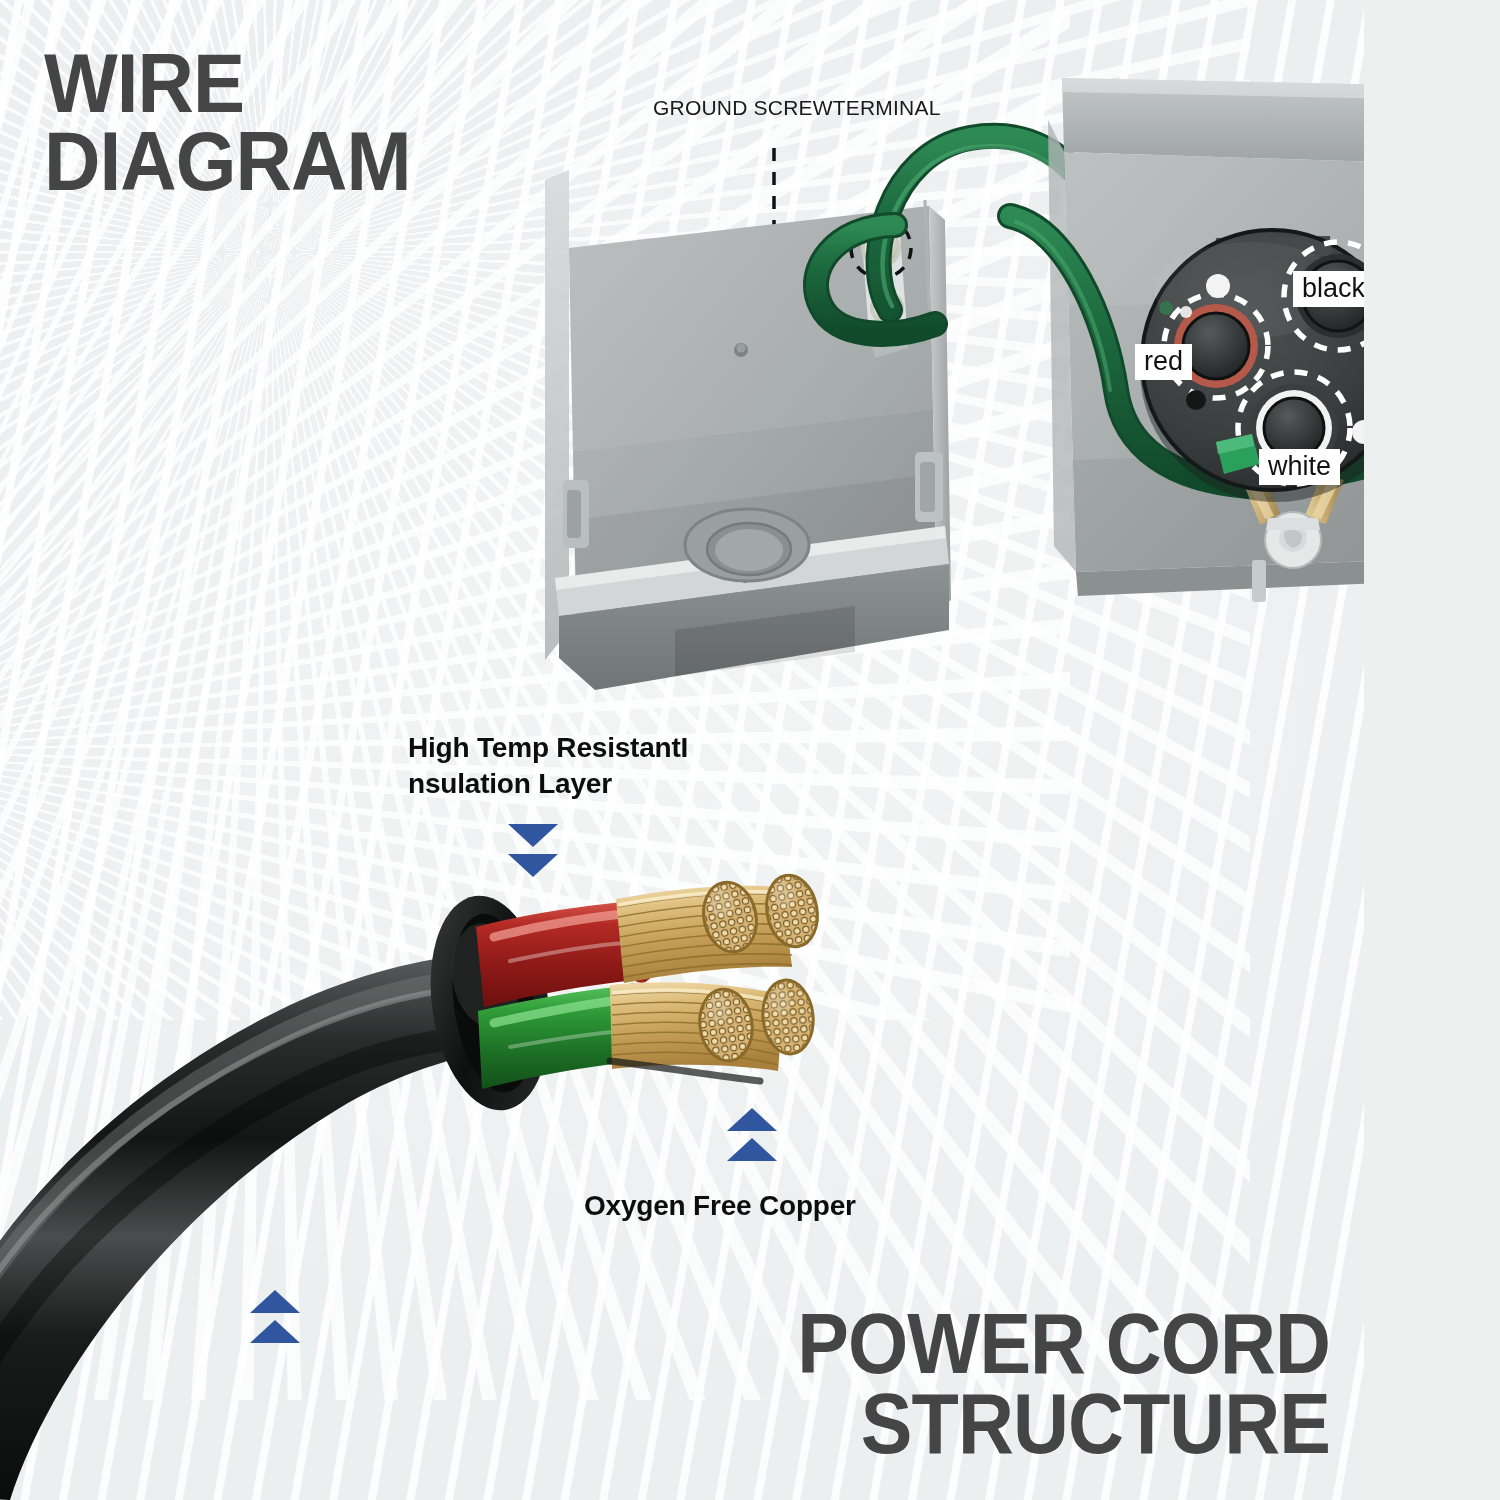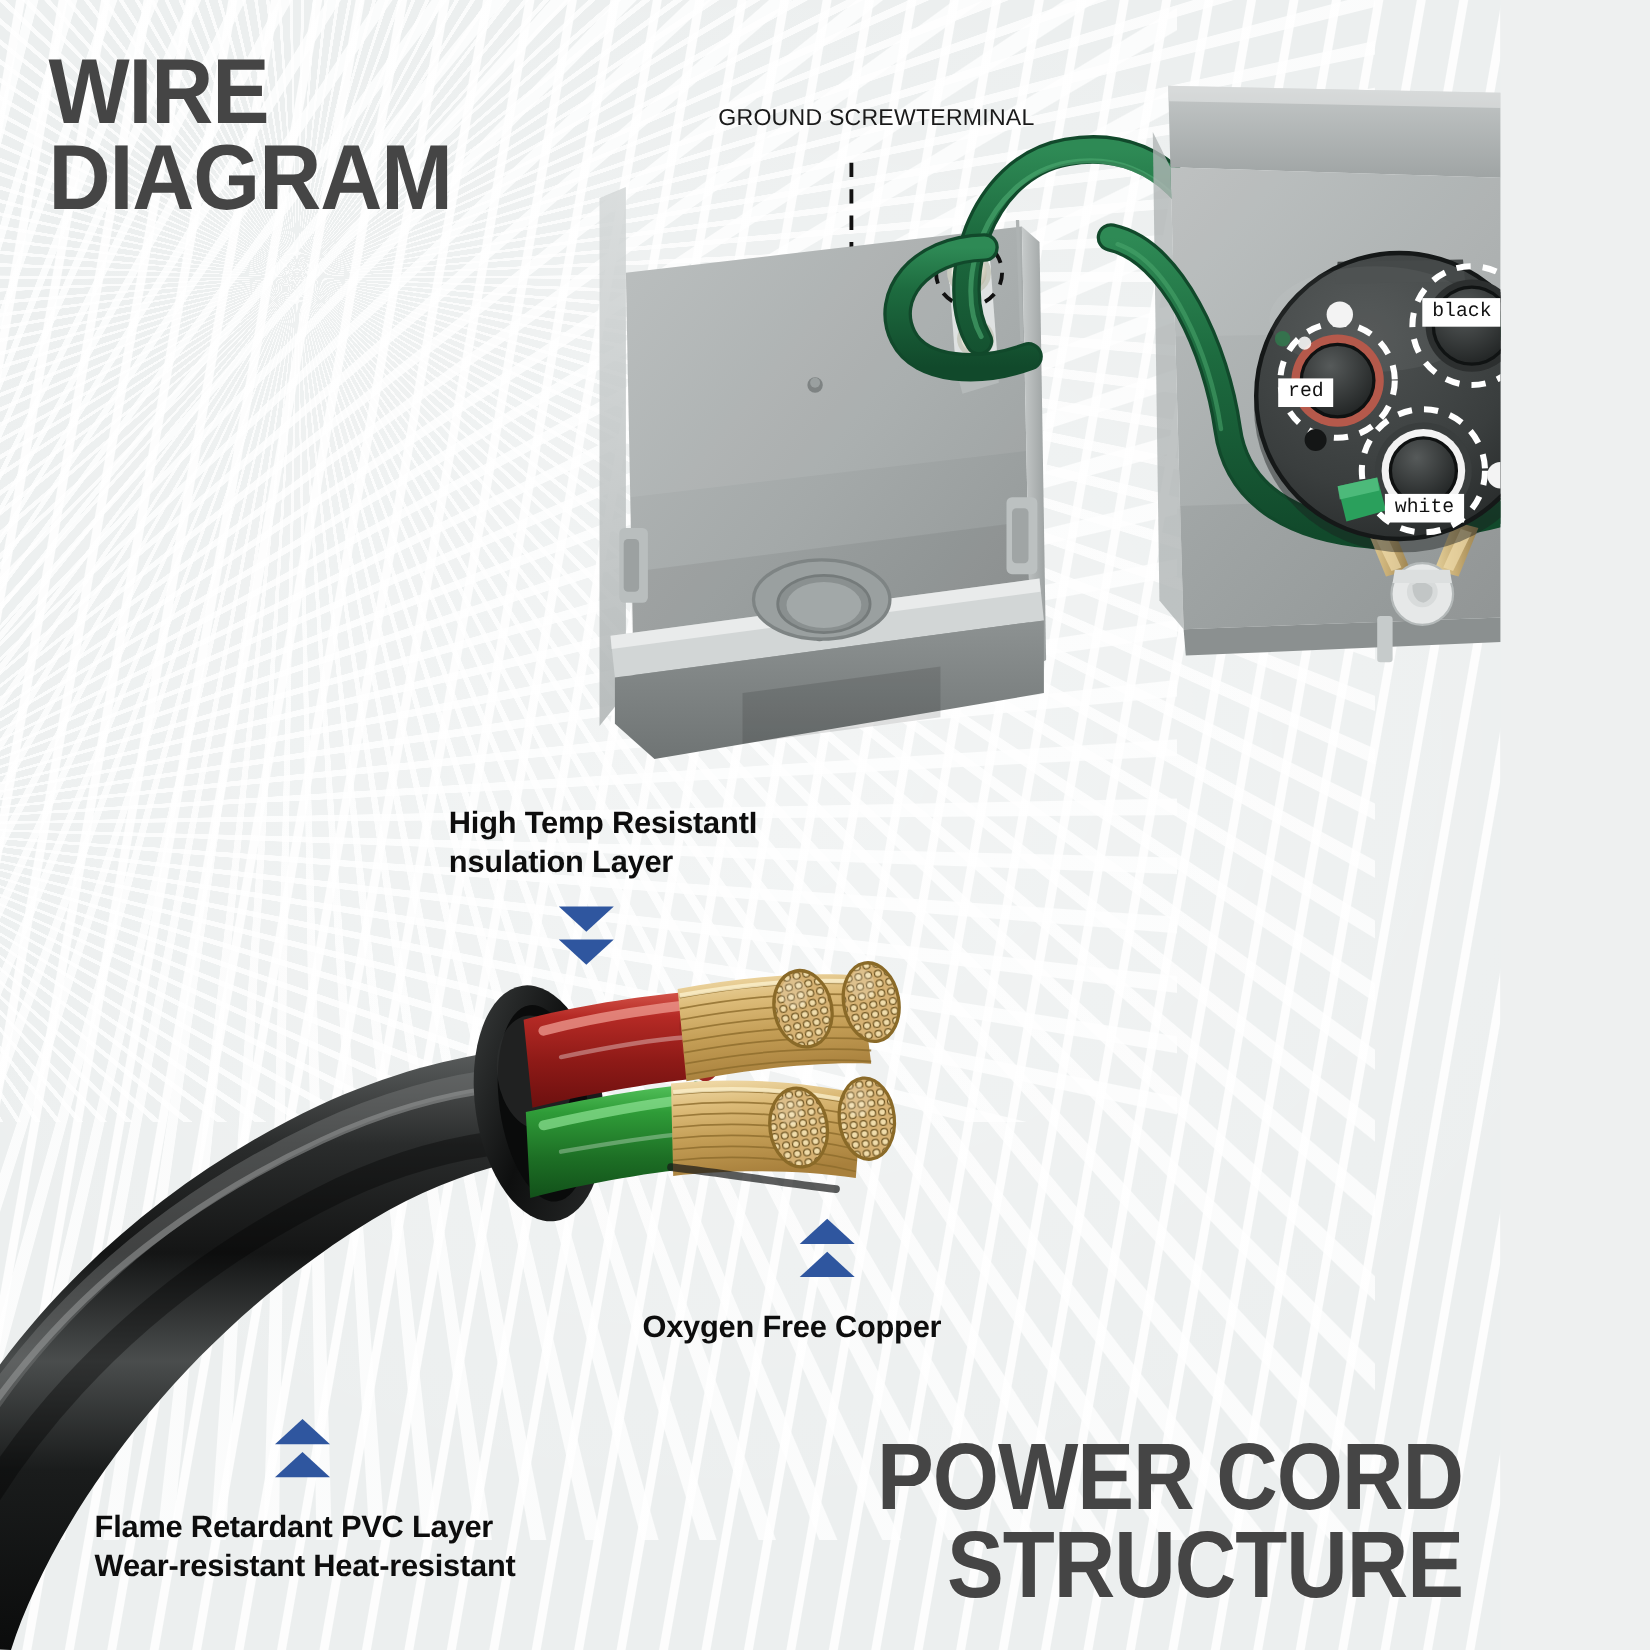--- a/index.html
+++ b/index.html
@@ -119,29 +119,29 @@
   #box-left { left:525px; top:160px; width:440px; height:540px; }
 
   
   #box-right { left:1020px; top:60px; width:470px; height:620px; }
 
   
   .chip {
     position:absolute;
     background:#ffffff;
     color:#111;
-    font-size:18px;
+    font-size:27px;
     font-weight:normal;
     padding:2px 9px 3px 9px;
     line-height:1.15;
     white-space:nowrap;
-    font-family:Liberation Mono, monospace;
+    font-family:Liberation Sans, sans-serif;
   }
   #chip-black { left:1293px; top:271px; }
-  #chip-red   { left:1135px; top:344px;margin-left:27px; }
+  #chip-red   { left:1135px; top:344px; }
   #chip-white { left:1259px; top:449px; }
 
   
   #label-ground {
     position:absolute;
     left:653px; top:96px;
     font-size:21px;
     color:#1a1a1a;
     letter-spacing:.2px;
     white-space:nowrap;
@@ -538,18 +538,14 @@
 
   <div class="callout" id="callout-copper">
     <div>Oxygen Free Copper</div>
   </div>
 
   <div class="callout" id="callout-insulation">
     <div>High Temp ResistantI</div>
     <div>nsulation Layer</div>
   </div>
 
-  <div class="callout" id="callout-pvc">
-    <div>Flame Retardant PVC Layer</div>
-    <div>Wear-resistant Heat-resistant</div>
-  </div>
 
 </div>
 
 </body></html>

